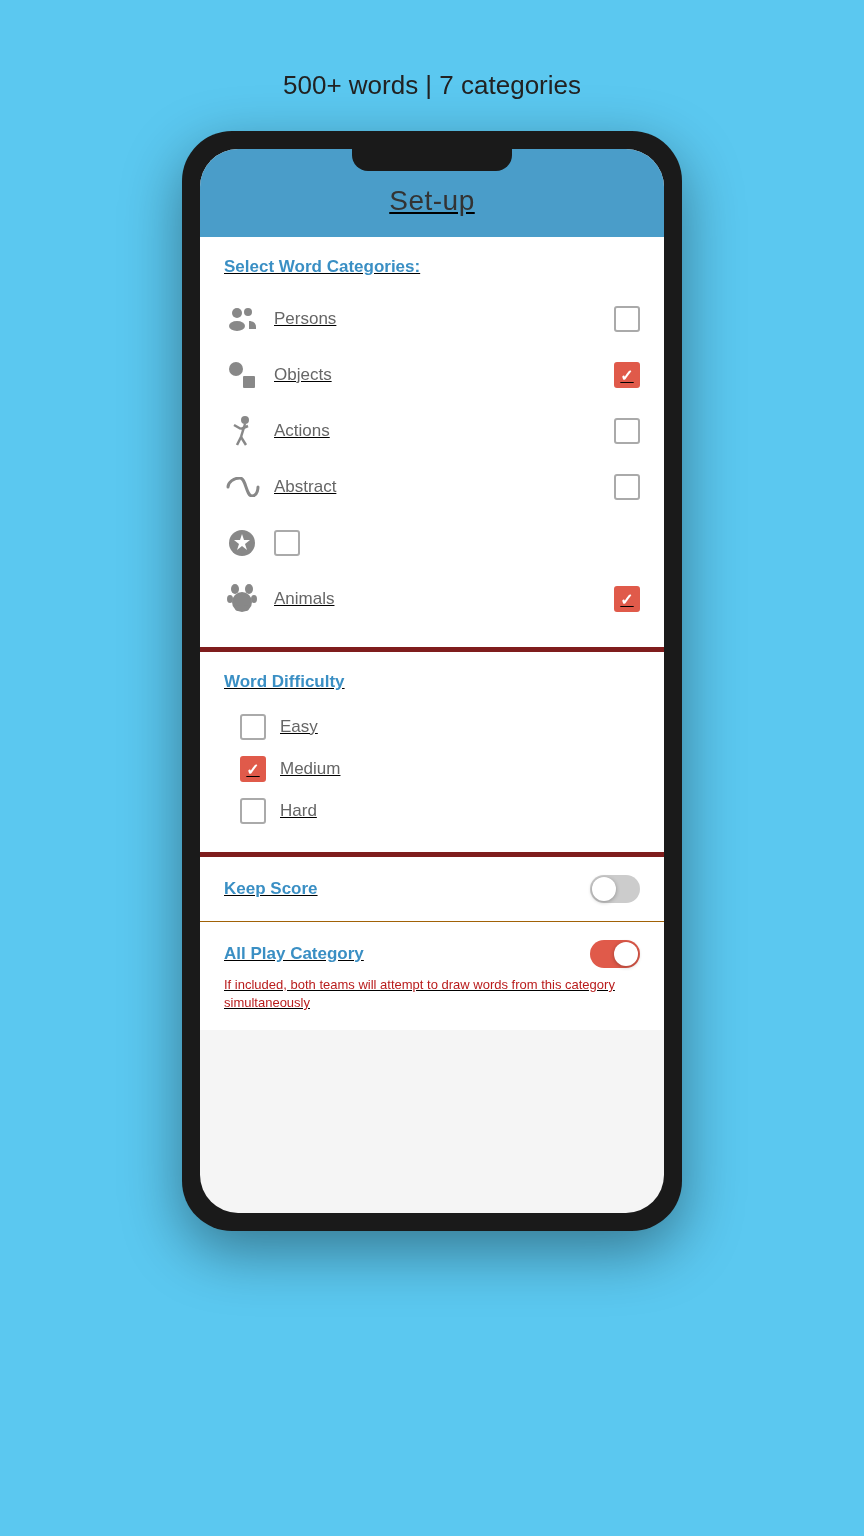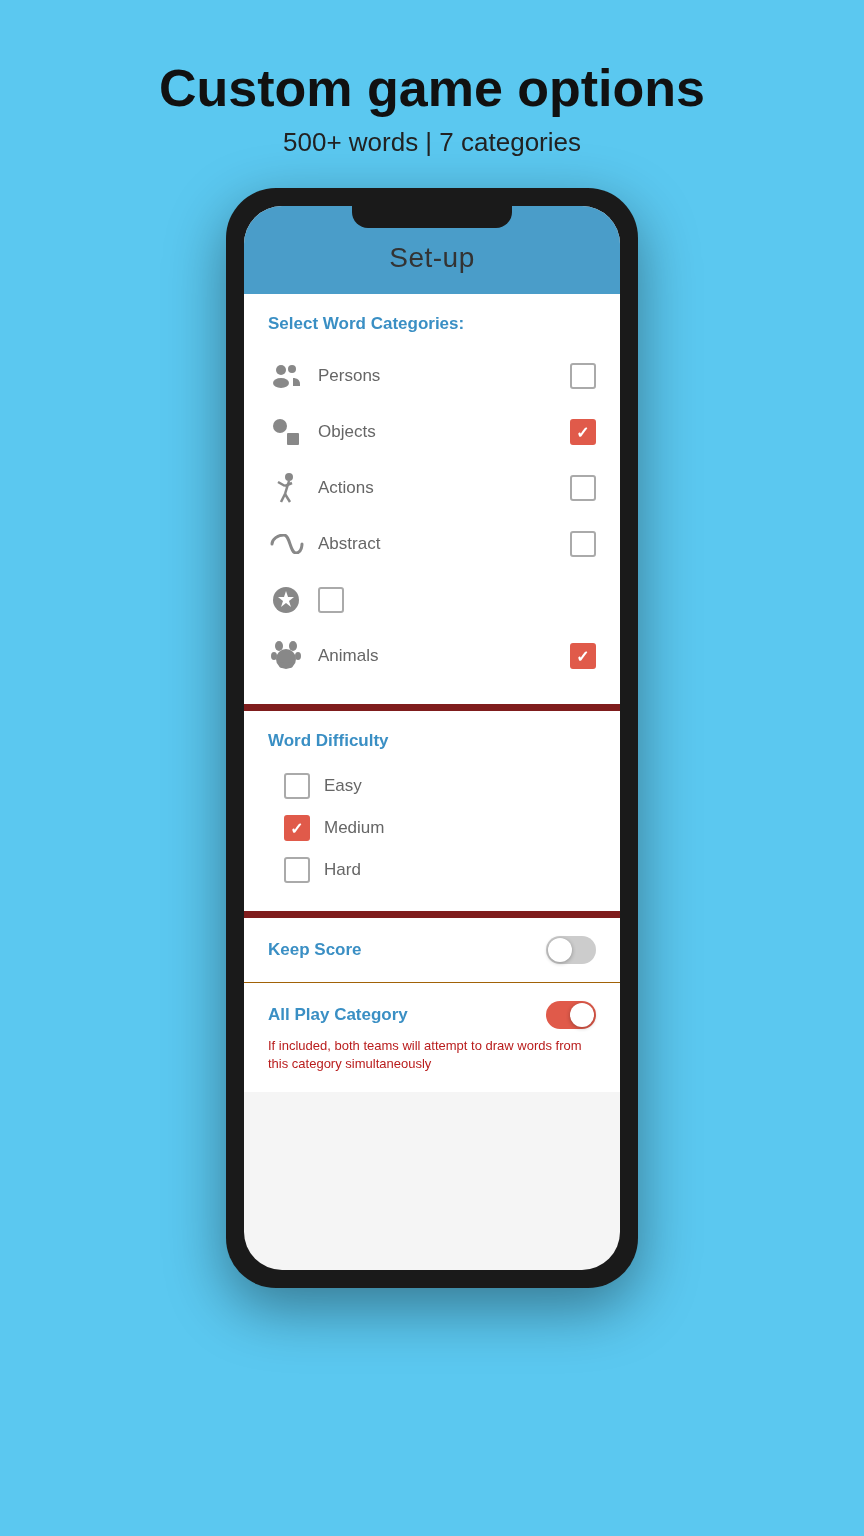--- a/index.html
+++ b/index.html
@@ -29,27 +29,28 @@
     }
 
     .page-subtitle {
       font-size: 26px;
       color: #222;
       margin-top: 10px;
     }
 
     
     .phone-mockup {
-      width: 412px;
+      width: 500px;
       min-height: 1100px;
       background: #1a1a1a;
       border-radius: 50px;
       padding: 18px;
       box-shadow: 0 20px 60px rgba(0,0,0,0.4);
       position: relative;
+      text-decoration: underline;
     }
 
     .phone-notch {
       width: 160px;
       height: 22px;
       background: #1a1a1a;
       border-radius: 0 0 16px 16px;
       position: absolute;
       top: 18px;
       left: 50%;
@@ -80,21 +81,21 @@
 
     
     .screen-content {
       background: #fff;
       padding: 0;
     }
 
     
     .section {
       padding: 20px 24px;
-      border-bottom: 7px solid #7f1d1d;
+      border-bottom: 5px solid #7f1d1d;
     }
 
     .section-title {
       font-size: 17px;
       font-weight: 700;
       color: #3a8fc4;
       margin-bottom: 14px;
     }
 
     
@@ -259,21 +260,20 @@
 
     
     svg {
       fill: #888;
     }
   </style>
 </head>
 <body>
 
 <div class="page-header">
-  <div class="page-title">Custom game options</div>
   <div class="page-subtitle">500+ words | 7 categories</div>
 </div>
 
 <div class="phone-mockup">
   <div class="phone-notch"></div>
   <div class="phone-screen">
 
     <div class="app-header">
       <div class="app-header-title">Set-up</div>
     </div>

